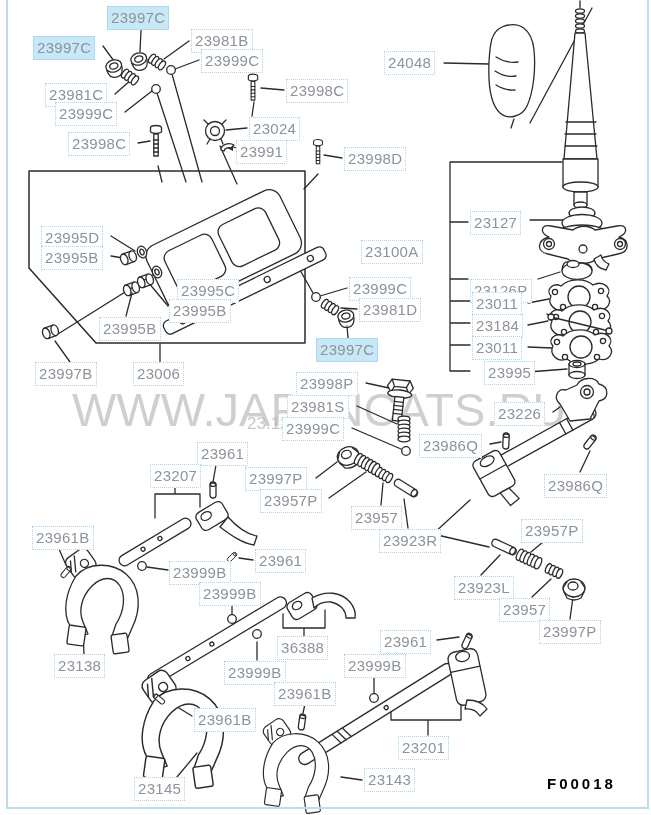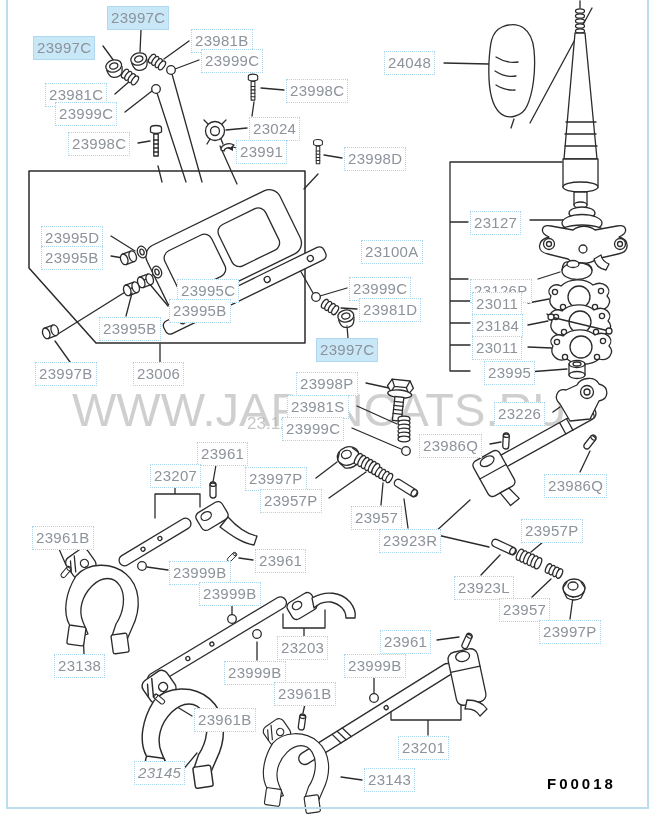--- a/index.html
+++ b/index.html
@@ -363,25 +363,25 @@
       <div class="plabel" style="left: 521px; top: 519px;">23957P</div>
       <div class="plabel" style="left: 454px; top: 576px;">23923L</div>
       <div class="plabel" style="left: 499px; top: 598px;">23957</div>
       <div class="plabel" style="left: 539px; top: 620px;">23997P</div>
       <div class="plabel" style="left: 32px; top: 526px;">23961B</div>
       <div class="plabel" style="left: 169px; top: 561px;">23999B</div>
       <div class="plabel" style="left: 199px; top: 582px;">23999B</div>
       <div class="plabel" style="left: 255px; top: 549px;">23961</div>
       <div class="plabel" style="left: 54px; top: 654px;">23138</div>
       <div class="plabel" style="left: 224px; top: 661px;">23999B</div>
-      <div class="plabel" style="left: 277px; top: 636px;">23203</div>
+      <div class="plabel" style="left: 277px; top: 636px;">36388</div>
       <div class="plabel" style="left: 380px; top: 630px;">23961</div>
       <div class="plabel" style="left: 344px; top: 654px;">23999B</div>
       <div class="plabel" style="left: 274px; top: 682px;">23961B</div>
       <div class="plabel" style="left: 194px; top: 708px;">23961B</div>
-      <div class="plabel" style="left: 134px; top: 761px; font-style: italic;">23145</div>
+      <div class="plabel" style="left: 134px; top: 777px;">23145</div>
       <div class="plabel" style="left: 364px; top: 768px;">23143</div>
       <div class="plabel" style="left: 398px; top: 736px;">23201</div>
     </div>
 
   <div id="figcode">F00018</div>
   <div id="frame"></div>
 </div>
 
 </body></html>

